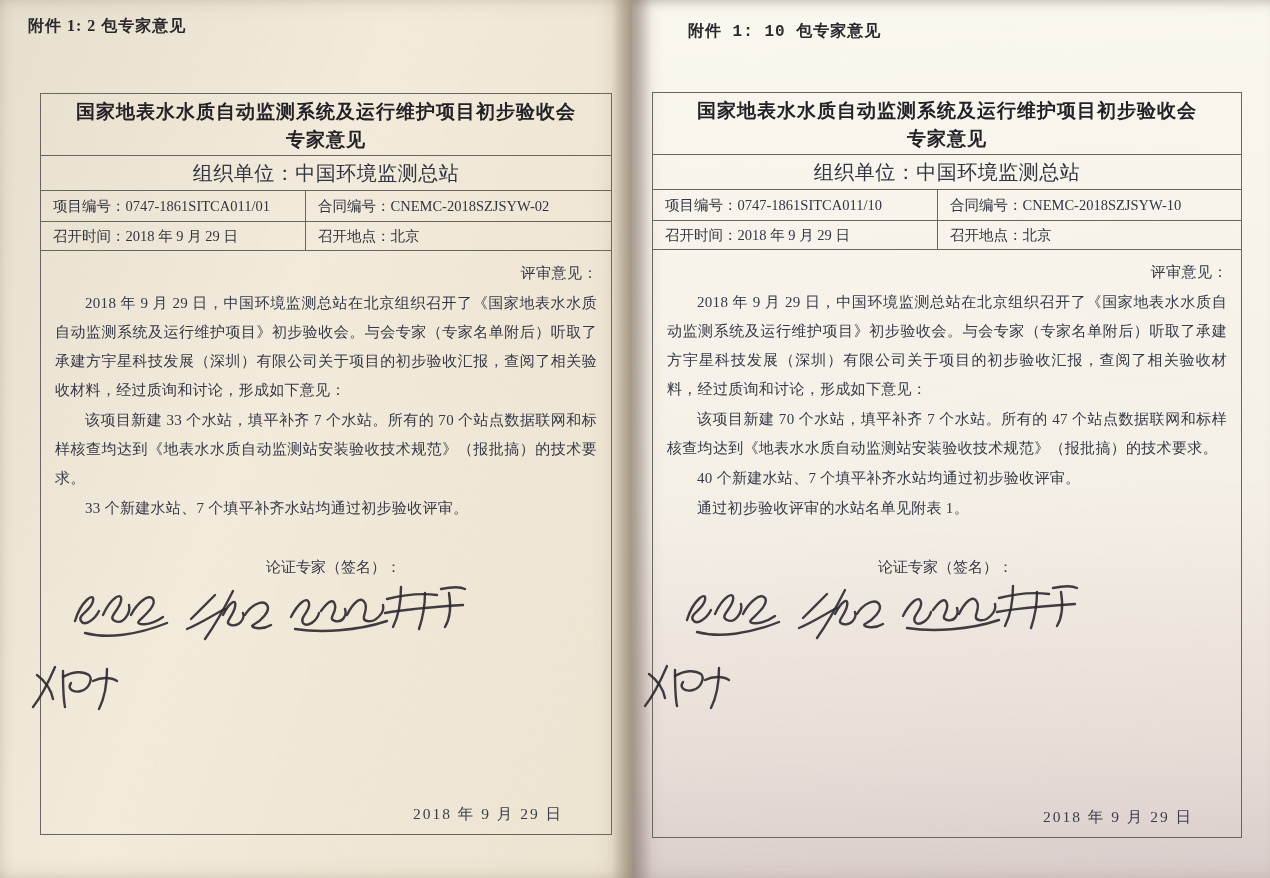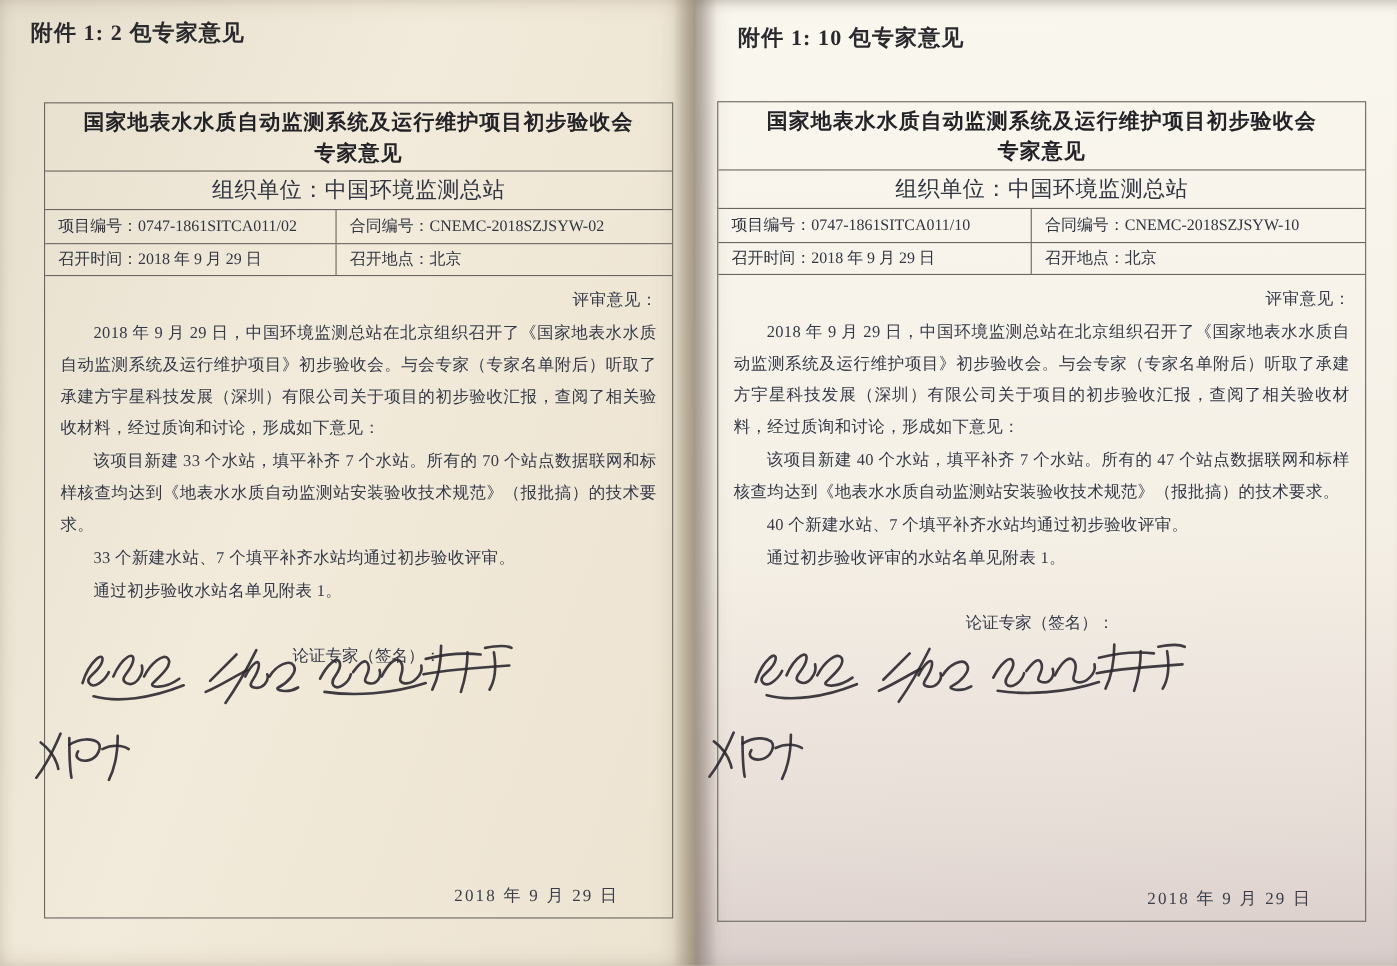--- a/index.html
+++ b/index.html
@@ -25,25 +25,25 @@
                inset 0 8px 10px -6px rgba(100,88,76,.25);
   }
   .page-gap{
     position:absolute;top:0;left:612px;width:40px;height:878px;
     background:linear-gradient(90deg,rgba(124,110,90,0) 0%,rgba(124,110,90,.38) 48%,rgba(110,96,86,.30) 60%,rgba(110,96,86,0) 100%);
     pointer-events:none;
   }
 
   
   .attachment{
-    position:absolute;font-weight:700;font-size:20px;
+    position:absolute;font-weight:700;font-size:16px;
     color:#2a2a2e;letter-spacing:1px;white-space:nowrap;
   }
   .page-left  .attachment{left:28px;top:16px;}
-  .page-right .attachment{left:39px;top:21px;}
+  .page-right .attachment{left:56px;top:21px;font-family:Liberation Mono, monospace;}
 
   
   .doc-table{position:absolute;border:1.6px solid #6a665f;}
   .page-left  .doc-table{left:40px;top:93px;width:570px;height:740px;}
   .page-right .doc-table{left:20px;top:92px;width:588px;height:744px;}
 
   .t-row{box-sizing:border-box;border-bottom:1.4px solid #6a665f;}
 
   .title-row{
     height:62px;text-align:center;font-weight:700;font-size:19px;
@@ -108,35 +108,34 @@
 
     <div class="doc-table">
       <div class="t-row title-row">
         <div class="t-line">国家地表水水质自动监测系统及运行维护项目初步验收会</div>
         <div class="t-line">专家意见</div>
       </div>
 
       <div class="t-row org-row">组织单位：中国环境监测总站</div>
 
       <div class="t-row split-row r3">
-        <div class="cell cell-l">项目编号：0747-1861SITCA011/02</div>
+        <div class="cell cell-l">项目编号：0747-1861SITCA011/01</div>
         <div class="cell cell-r">合同编号：CNEMC-2018SZJSYW-02</div>
       </div>
 
       <div class="t-row split-row r4">
         <div class="cell cell-l">召开时间：2018 年 9 月 29 日</div>
         <div class="cell cell-r">召开地点：北京</div>
       </div>
 
       <div class="t-row body-row">
         <div class="review-heading">评审意见：</div>
         <p>2018 年 9 月 29 日，中国环境监测总站在北京组织召开了《国家地表水水质自动监测系统及运行维护项目》初步验收会。与会专家（专家名单附后）听取了承建方宇星科技发展（深圳）有限公司关于项目的初步验收汇报，查阅了相关验收材料，经过质询和讨论，形成如下意见：</p>
         <p>该项目新建 33 个水站，填平补齐 7 个水站。所有的 70 个站点数据联网和标样核查均达到《地表水水质自动监测站安装验收技术规范》（报批搞）的技术要求。</p>
         <p>33 个新建水站、7 个填平补齐水站均通过初步验收评审。</p>
-        <p>通过初步验收水站名单见附表 1。</p>
         <div class="sig-label">论证专家（签名）：</div>
 
         <svg class="sig sig-1" width="112" height="64" viewBox="0 0 112 64">
           <path d="M10 40 C16 20 30 10 28 20 C26 30 12 34 16 40 C20 46 30 38 34 30"></path>
           <path d="M38 34 C46 16 58 10 56 20 C54 30 42 36 50 40 C58 44 66 32 64 24"></path>
           <path d="M66 34 C72 22 84 12 88 18 C92 24 80 34 74 40 C70 44 84 46 98 36"></path>
           <path d="M20 52 C42 58 72 54 102 42"></path>
         </svg>
         <svg class="sig sig-2" width="100" height="60" viewBox="0 0 100 60">
           <path d="M12 34 C20 26 30 16 36 10"></path>
@@ -190,21 +189,21 @@
       </div>
 
       <div class="t-row split-row r4">
         <div class="cell cell-l">召开时间：2018 年 9 月 29 日</div>
         <div class="cell cell-r">召开地点：北京</div>
       </div>
 
       <div class="t-row body-row">
         <div class="review-heading">评审意见：</div>
         <p>2018 年 9 月 29 日，中国环境监测总站在北京组织召开了《国家地表水水质自动监测系统及运行维护项目》初步验收会。与会专家（专家名单附后）听取了承建方宇星科技发展（深圳）有限公司关于项目的初步验收汇报，查阅了相关验收材料，经过质询和讨论，形成如下意见：</p>
-        <p>该项目新建 40 个水站，填平补齐 7 个水站。所有的 47 个站点数据联网和标样核查均达到《地表水水质自动监测站安装验收技术规范》（报批搞）的技术要求。</p>
+        <p>该项目新建 70 个水站，填平补齐 7 个水站。所有的 47 个站点数据联网和标样核查均达到《地表水水质自动监测站安装验收技术规范》（报批搞）的技术要求。</p>
         <p>40 个新建水站、7 个填平补齐水站均通过初步验收评审。</p>
         <p>通过初步验收评审的水站名单见附表 1。</p>
         <div class="sig-label">论证专家（签名）：</div>
 
         <svg class="sig sig-1" width="112" height="64" viewBox="0 0 112 64">
           <path d="M10 40 C16 20 30 10 28 20 C26 30 12 34 16 40 C20 46 30 38 34 30"></path>
           <path d="M38 34 C46 16 58 10 56 20 C54 30 42 36 50 40 C58 44 66 32 64 24"></path>
           <path d="M66 34 C72 22 84 12 88 18 C92 24 80 34 74 40 C70 44 84 46 98 36"></path>
           <path d="M20 52 C42 58 72 54 102 42"></path>
         </svg>

